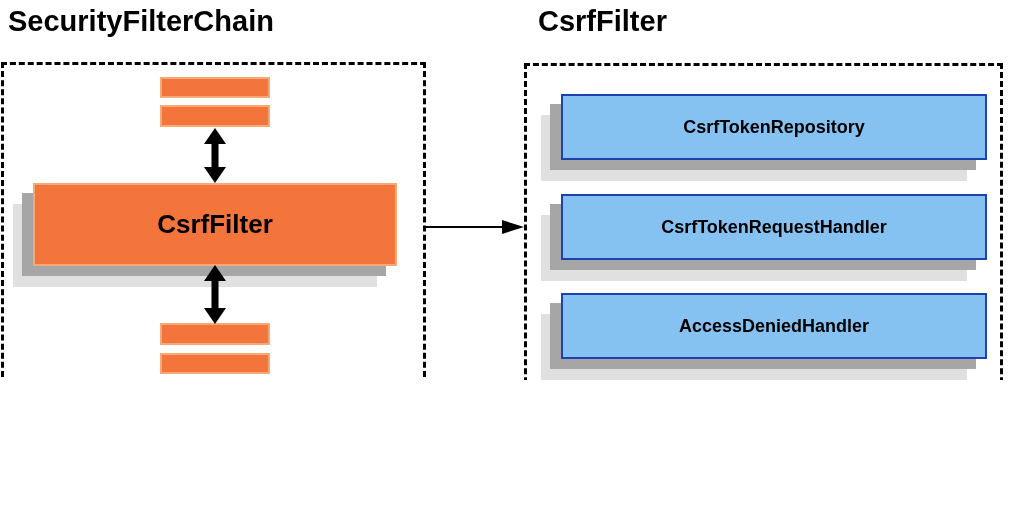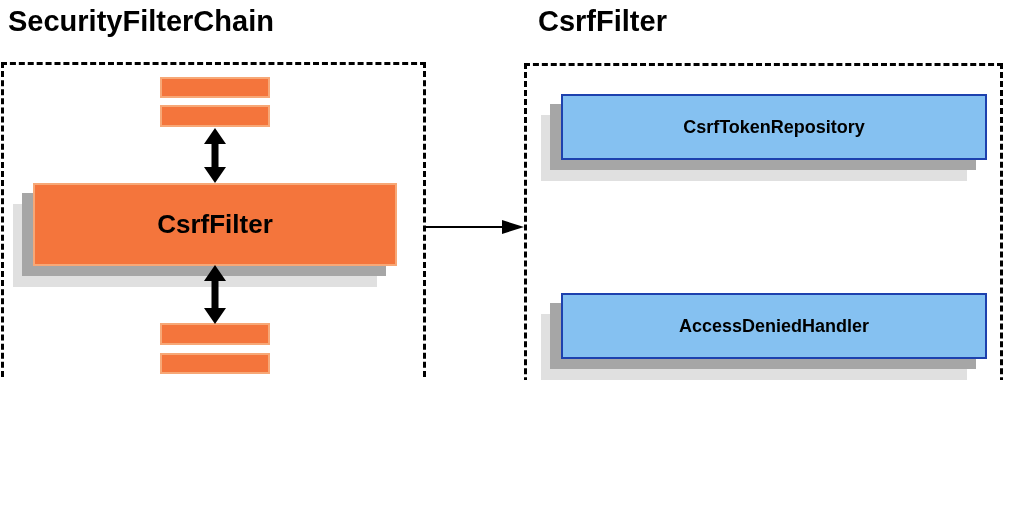--- a/index.html
+++ b/index.html
@@ -137,19 +137,22 @@
     <svg width="98" height="18" viewBox="0 0 98 18">
       <rect x="0" y="8" width="80" height="2"></rect>
       <polygon points="98,9 76,2 76,16"></polygon>
     </svg>
   </div>
 
   <div class="component-box shadowed comp-1">
     <span>CsrfTokenRepository</span>
   </div>
 
+  <div class="component-box shadowed comp-2">
+    <span>CsrfTokenRequestHandler</span>
+  </div>
 
   <div class="component-box shadowed comp-3">
     <span>AccessDeniedHandler</span>
   </div>
 
 
 </div>
 
 </body></html>

